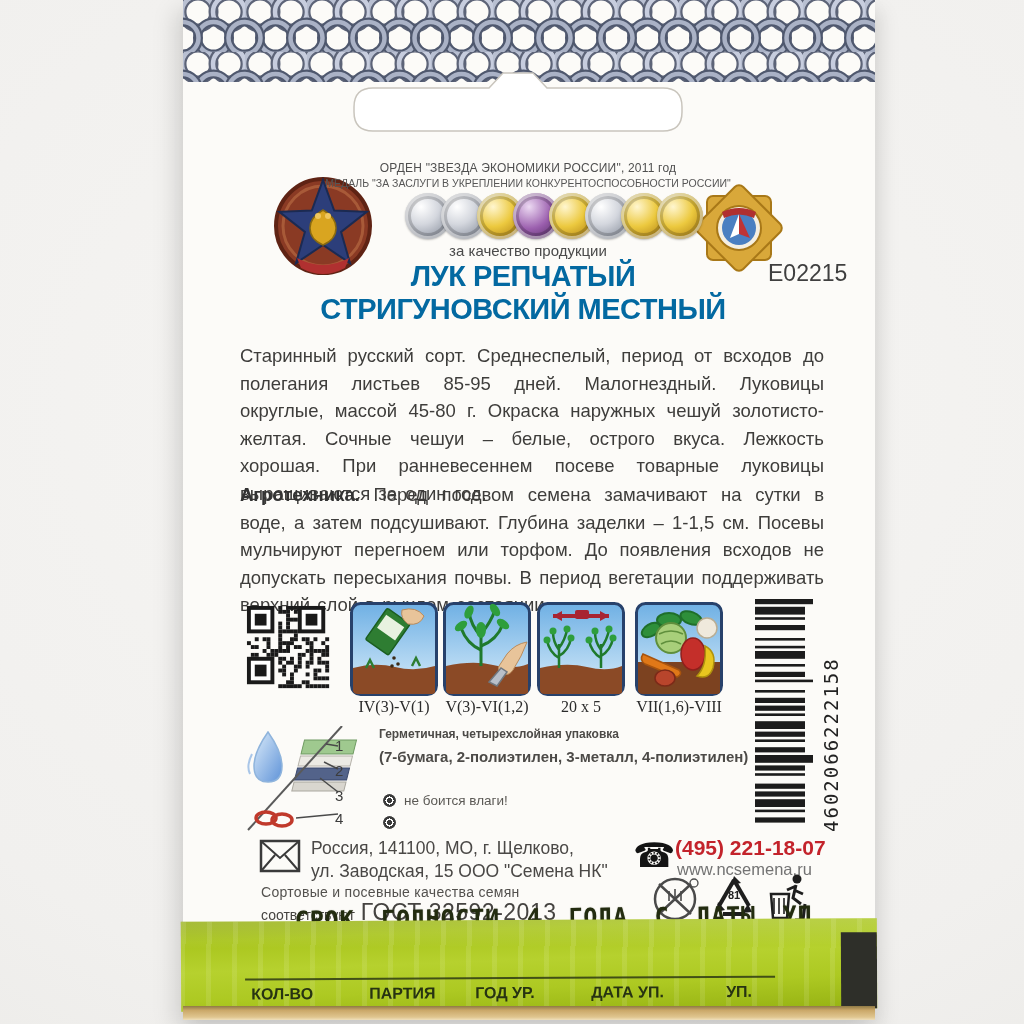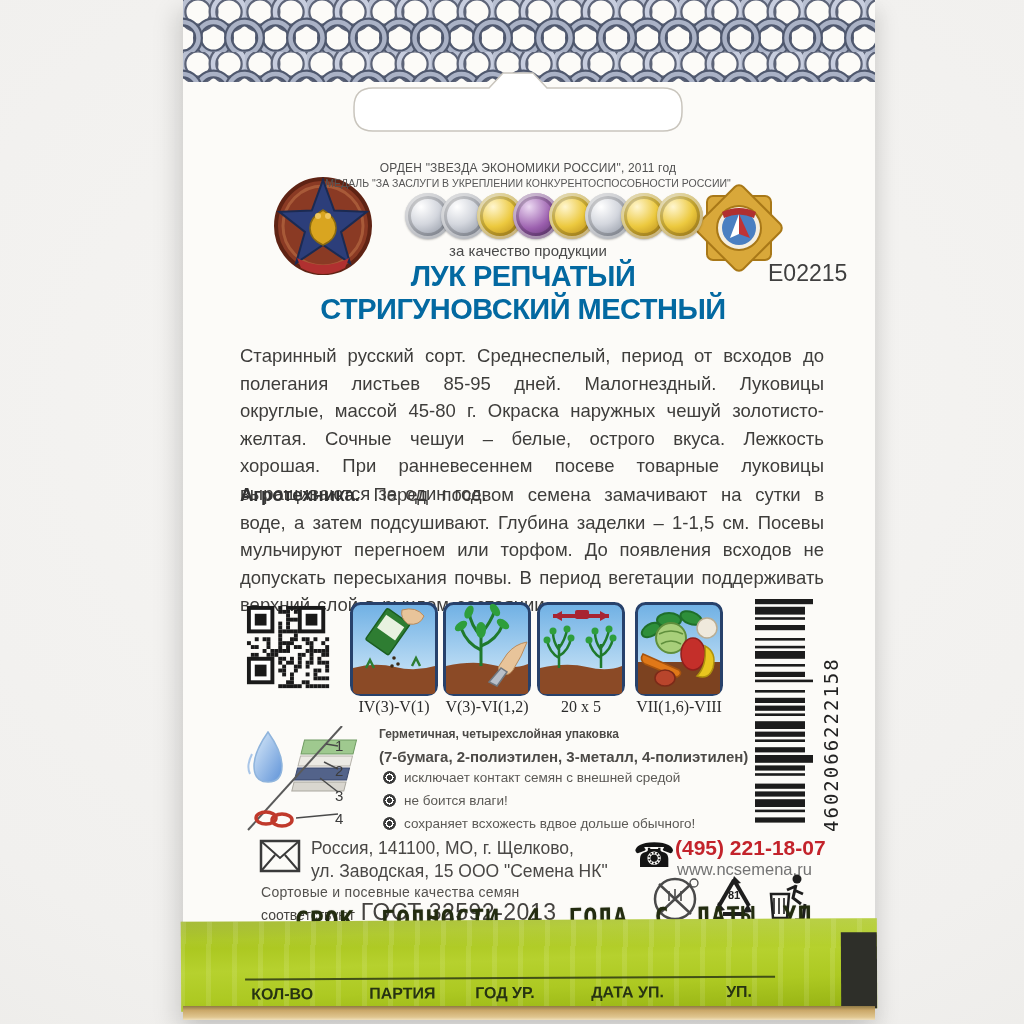--- a/index.html
+++ b/index.html
@@ -462,31 +462,26 @@
             <path d="M58,92 L100,88"></path>
         </g>
       </svg>
     </div>
     <span class="lnum" style="top:737px;">1</span>
     <span class="lnum" style="top:762px;">2</span>
     <span class="lnum" style="top:787px;">3</span>
     <span class="lnum" style="top:810px;">4</span>
     <div class="pack-head">Герметичная, четырехслойная упаковка</div>
     <div class="pack-sub">(7-бумага, 2-полиэтилен, 3-металл, 4-полиэтилен)</div>
-    <div class="bullet-row" style="top:770px;">
-      <span class="bullet"></span>
-      <span class="bullet-txt">исключает контакт семян с внешней средой</span>
-    </div>
     <div class="bullet-row" style="top:793px;text-align:right;">
       <span class="bullet"></span>
       <span class="bullet-txt">не боится влаги!</span>
     </div>
     <div class="bullet-row" style="top:816px;">
       <span class="bullet"></span>
-      <span class="bullet-txt">сохраняет всхожесть вдвое дольше обычного!</span>
     </div>
 
     <div class="envelope">
       <svg width="42" height="36" viewBox="0 0 42 36">
         <rect x="2" y="3" width="38" height="30" fill="#fcfbf8" stroke="#3a3a3a" stroke-width="2.5"></rect>
         <path d="M3,4 L21,20 L39,4 M3,32 L16,17 M39,32 L26,17" stroke="#3a3a3a" stroke-width="2" fill="none"></path>
       </svg>
     </div>
     <div class="addr1">Россия, 141100, МО, г. Щелково,</div>
     <div class="addr2">ул. Заводская, 15  ООО "Семена НК"</div>

